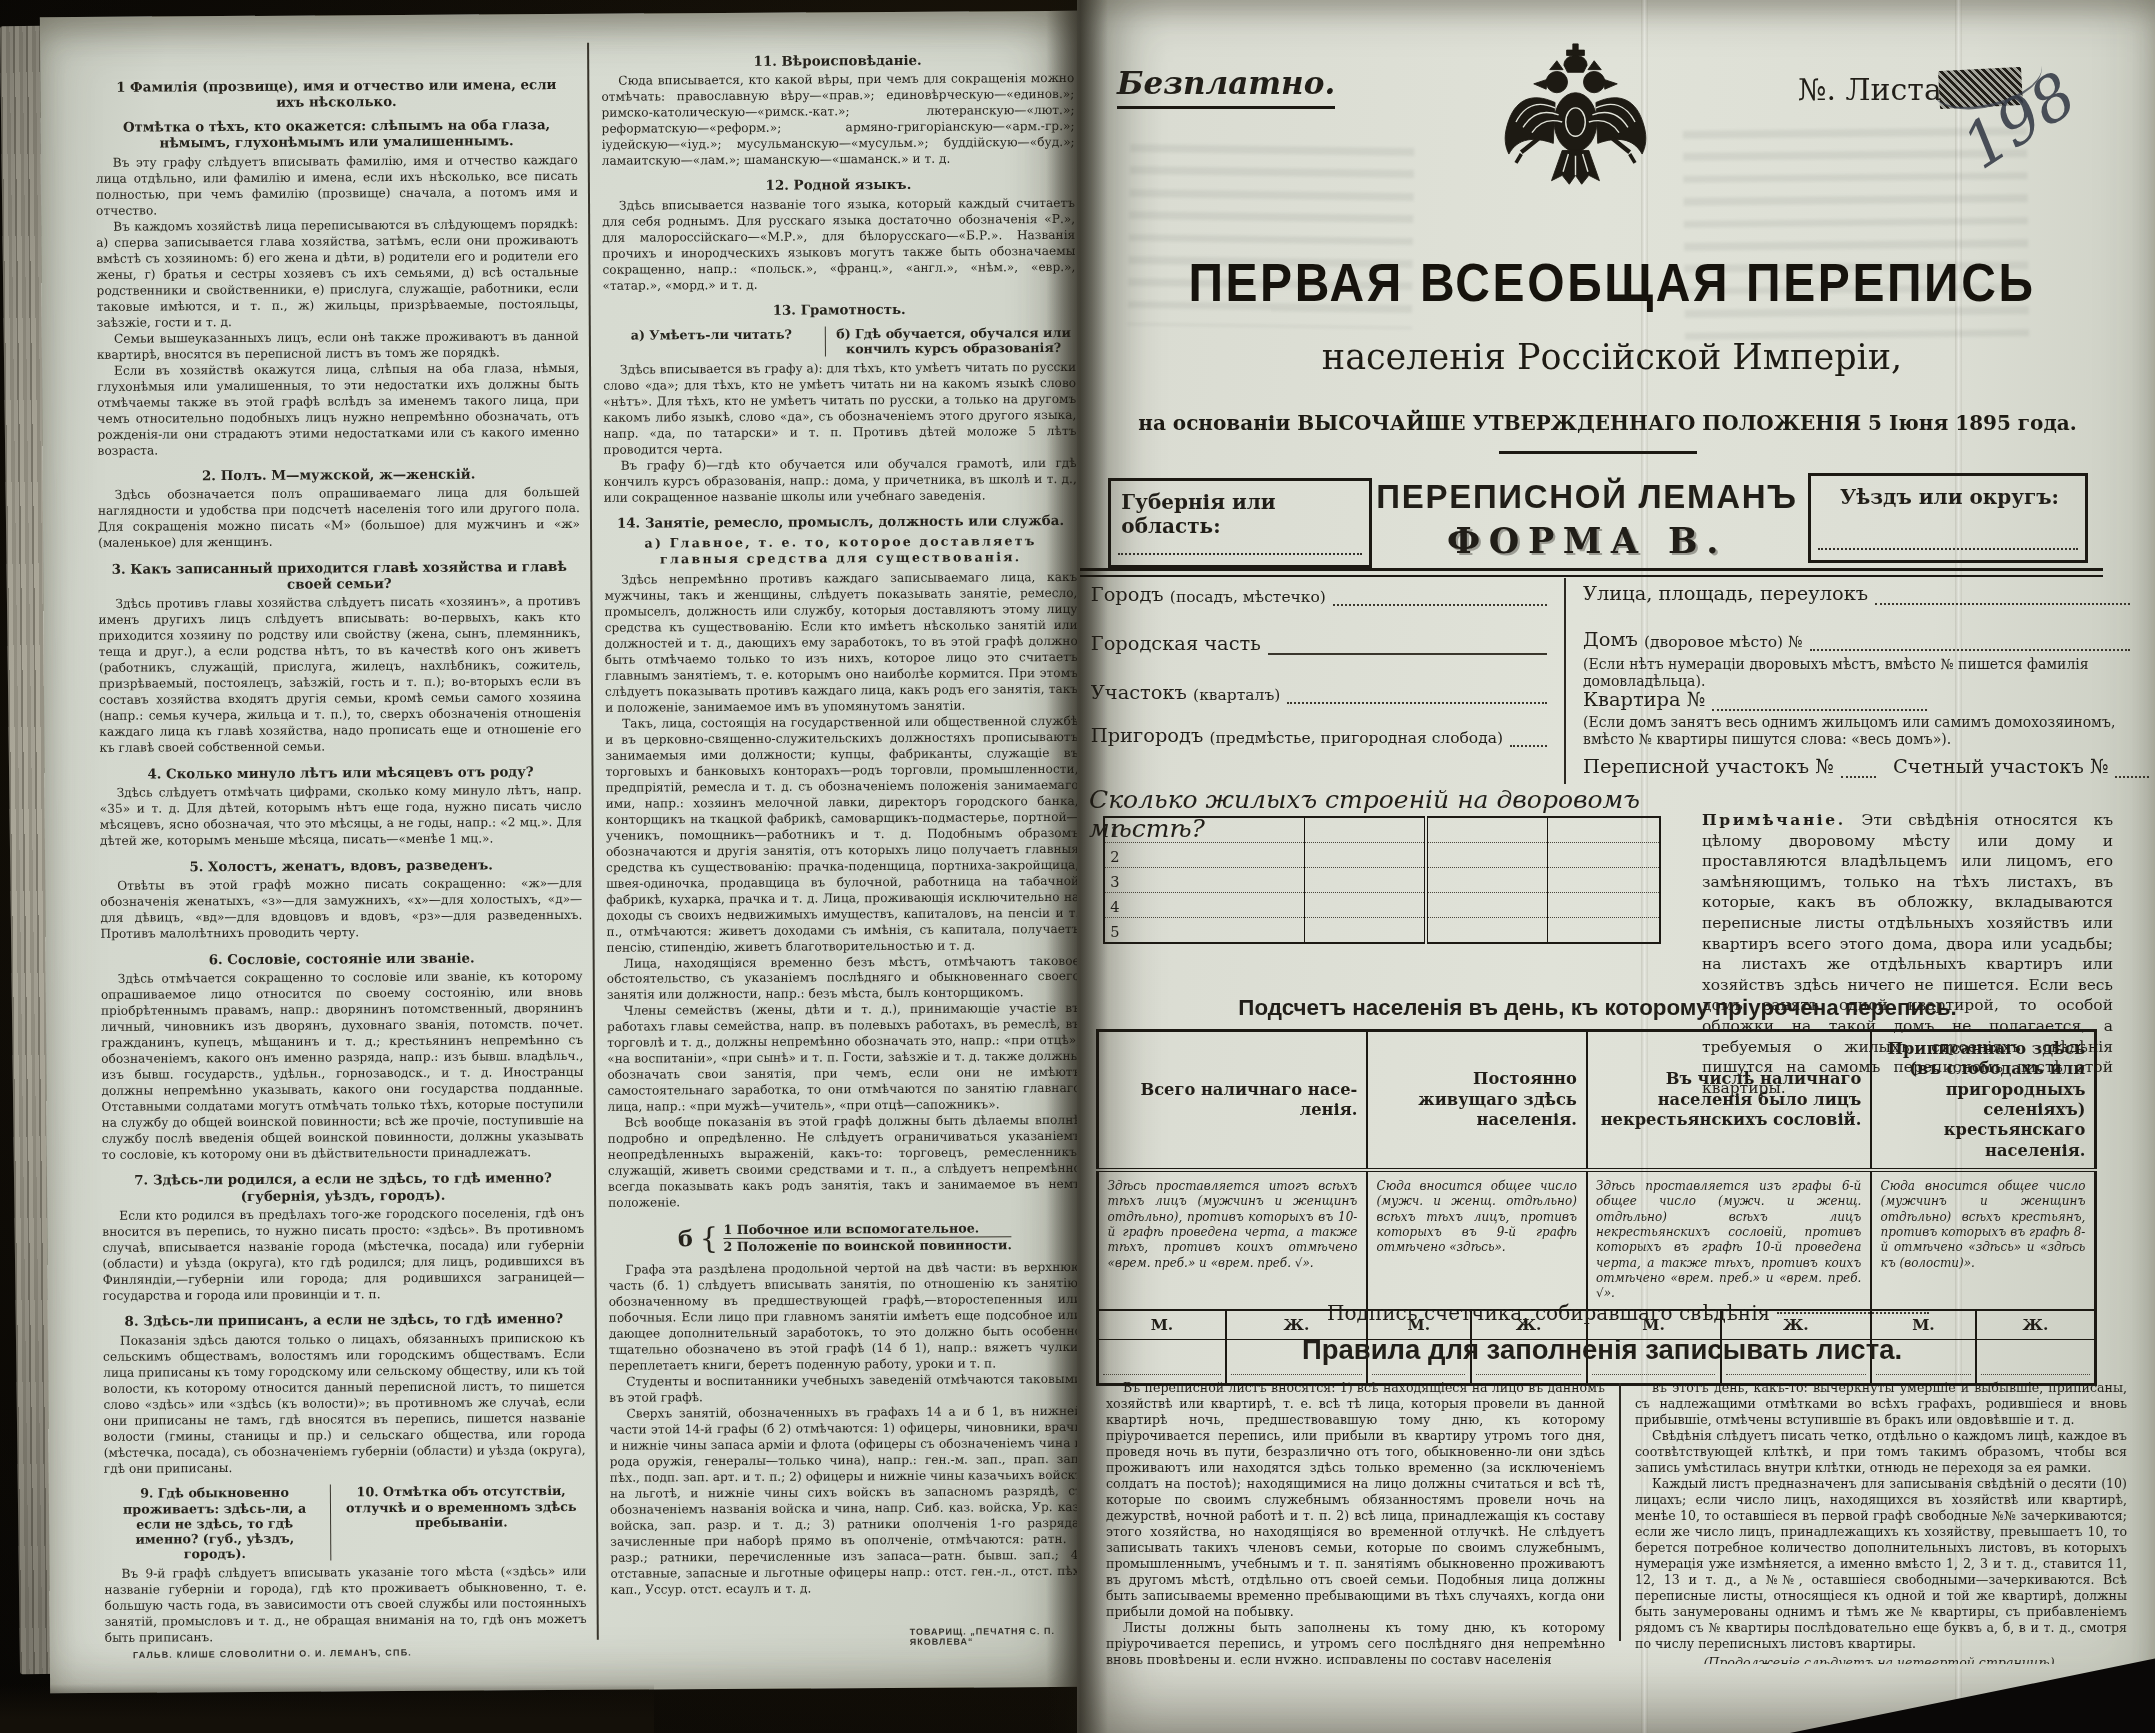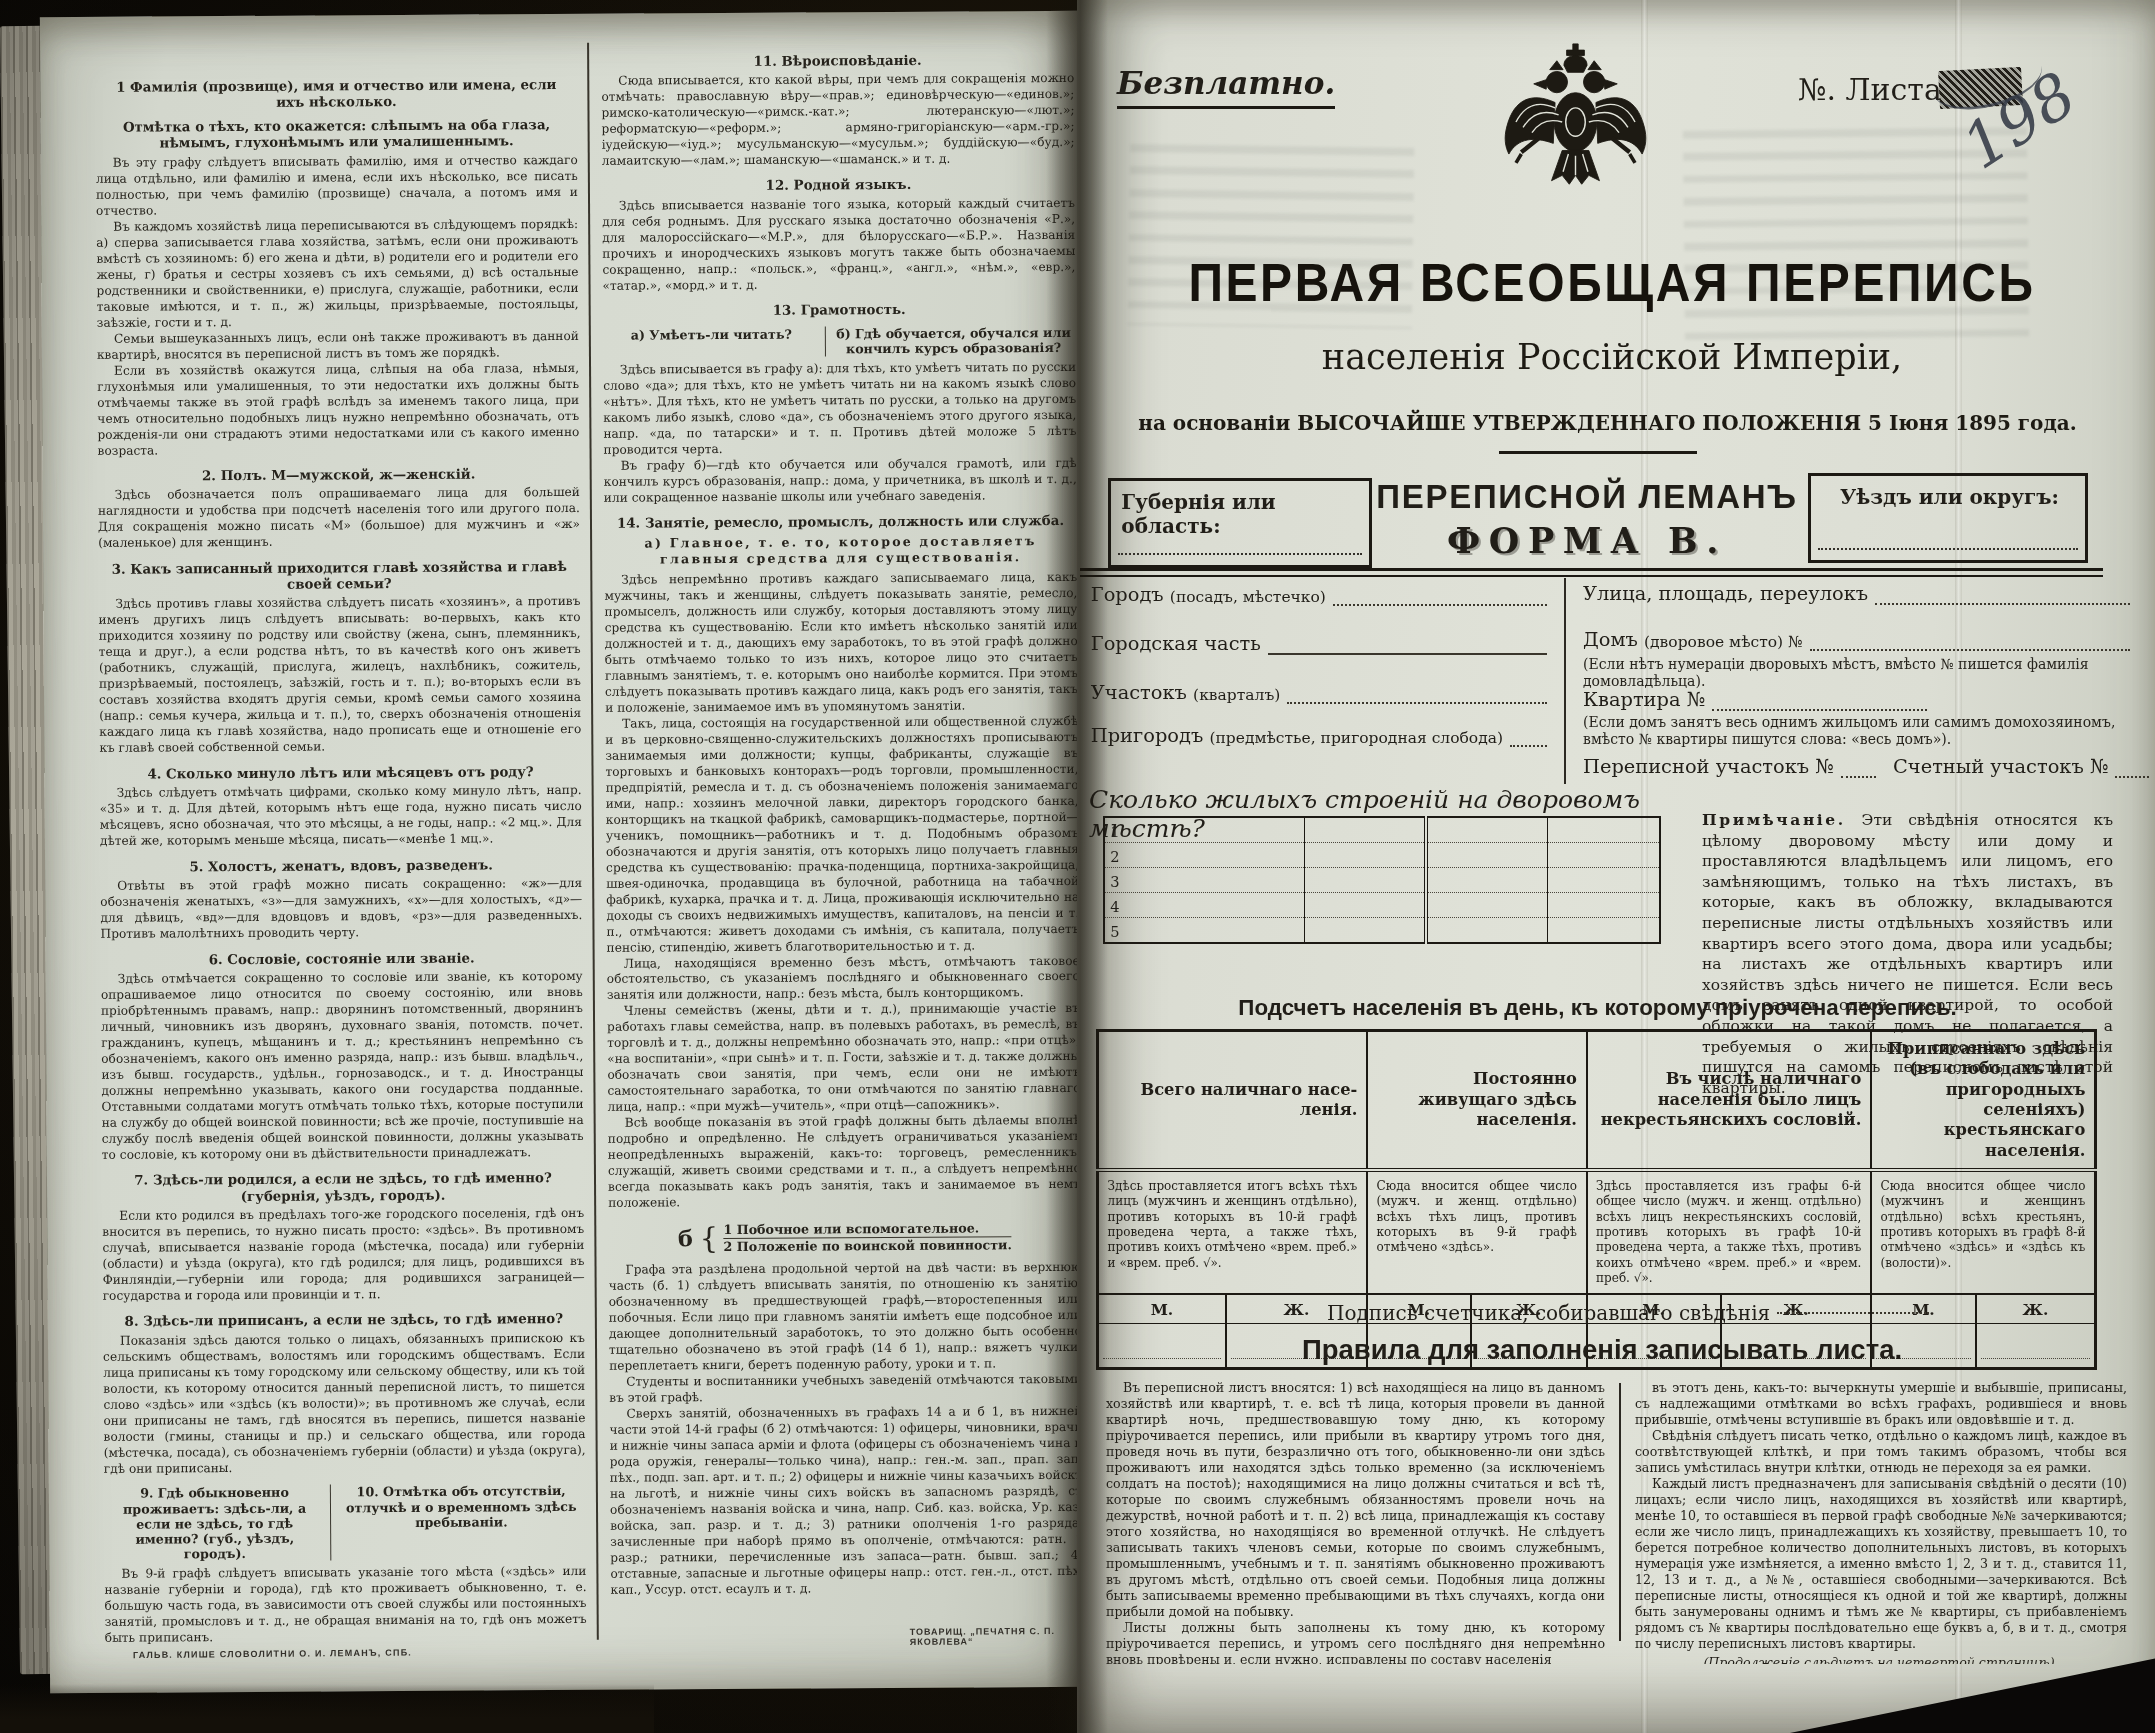--- a/index.html
+++ b/index.html
@@ -75,21 +75,21 @@
   .btable{position:absolute;left:26px;top:816px;width:558px;border:2.6px solid #1c1913;border-collapse:collapse;}
   .btable th{border:1.7px solid #1c1913;font-size:12.5px;font-weight:bold;padding:3.4px 3.4px;line-height:1.15;}
   .btable td{border-left:1.7px solid #1c1913;border-right:1.7px solid #1c1913;border-bottom:1.7px dotted #4a463c;font-size:14.6px;padding:1.7px 5.2px;height:20.6px;vertical-align:bottom;}
   .btable .dbl{border-left:4.3px double #1c1913;}
   .note{position:absolute;left:625px;top:810px;width:411px;font-size:15.5px;line-height:1.33;text-align:justify;}
   .note .nlab{letter-spacing:2.6px;font-weight:bold;}
   
   .ptitle{position:absolute;left:26px;width:989px;top:995px;text-align:center;font-family:"Liberation Sans",sans-serif;font-weight:bold;font-size:22.4px;}
   .ptable{position:absolute;left:19px;top:1029px;width:1001px;border:3px solid #1c1913;border-collapse:collapse;}
   .ptable .gh{border:2.2px solid #1c1913;border-bottom:4.3px double #1c1913;font-size:16.3px;font-weight:bold;text-align:right;padding:6.9px 8.6px;line-height:1.25;height:67px;vertical-align:middle;}
-  .ptable .gd{border:2.2px solid #1c1913;font-size:12px;text-align:justify;padding:6.9px 8.6px;line-height:1.28;vertical-align:top;height:102px;}
+  .ptable .gd{border:2.2px solid #1c1913;font-size:12px;text-align:justify;padding:6.9px 8.6px;line-height:1.28;vertical-align:top;height:102px;font-style:italic;}
   .ptable .mz{border:2.2px solid #1c1913;border-bottom:1.7px solid #1c1913;font-size:15.5px;text-align:center;height:26px;font-weight:bold;}
   .ptable .emp{border-left:2.2px solid #1c1913;border-right:2.2px solid #1c1913;height:41px;vertical-align:bottom;}
   .ptable .emp div{border-bottom:1.7px dotted #4a463c;margin:0 3.4px 6.9px;}
   .signature{position:absolute;left:250px;top:1301px;width:602px;display:flex;font-size:20px;align-items:center;}
   
   .rulestitle{position:absolute;left:26px;width:998px;top:1334px;text-align:center;font-family:"Liberation Sans",sans-serif;font-weight:bold;font-size:27.5px;}
   .rulescol{position:absolute;top:1380px;font-size:12.6px;line-height:1.27;text-align:justify;overflow:hidden;height:284px;}
   .rc1{left:29px;width:499px;}
   .rc2{left:558px;width:492px;}
   .rulesdiv{position:absolute;left:542px;top:1383px;height:258px;border-left:2.2px solid #2c2922;}

